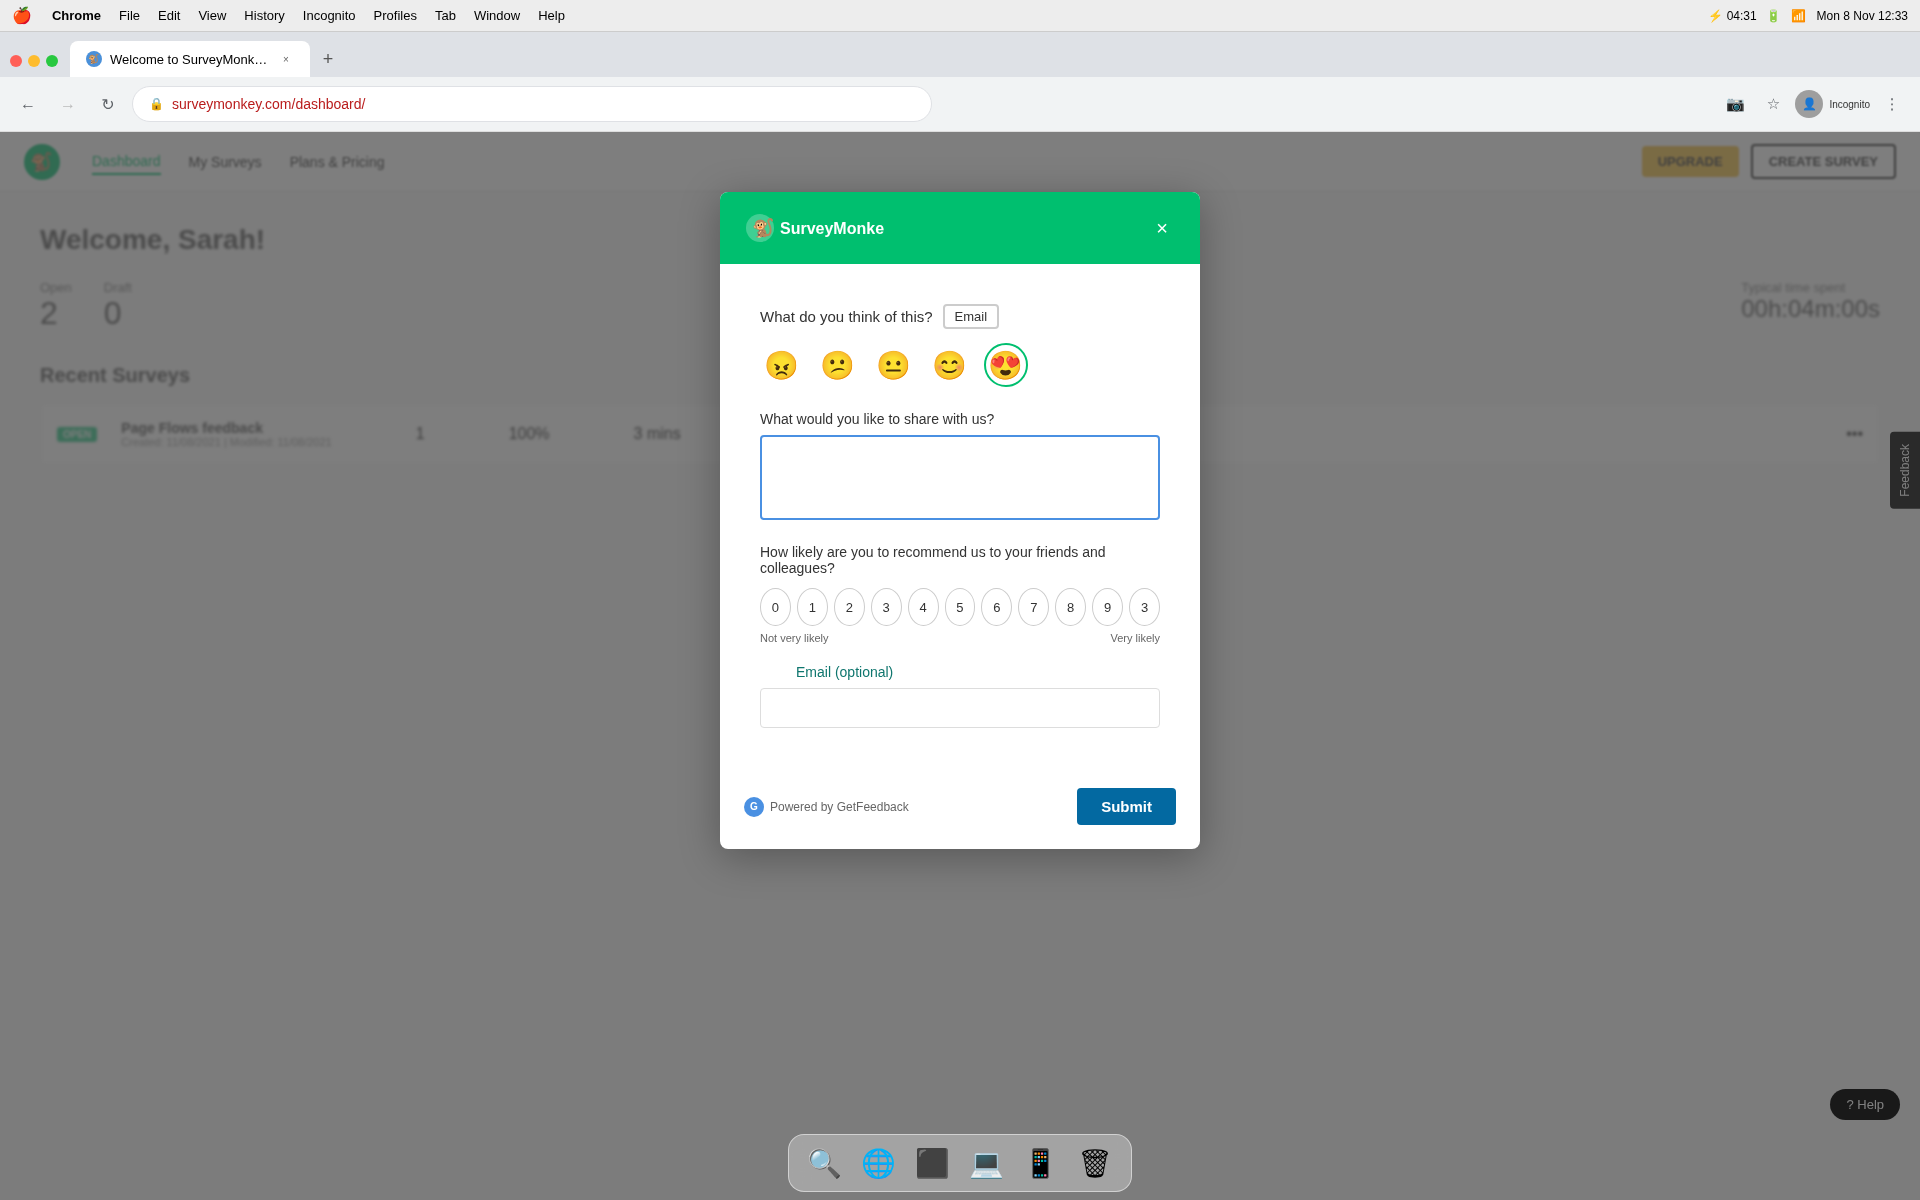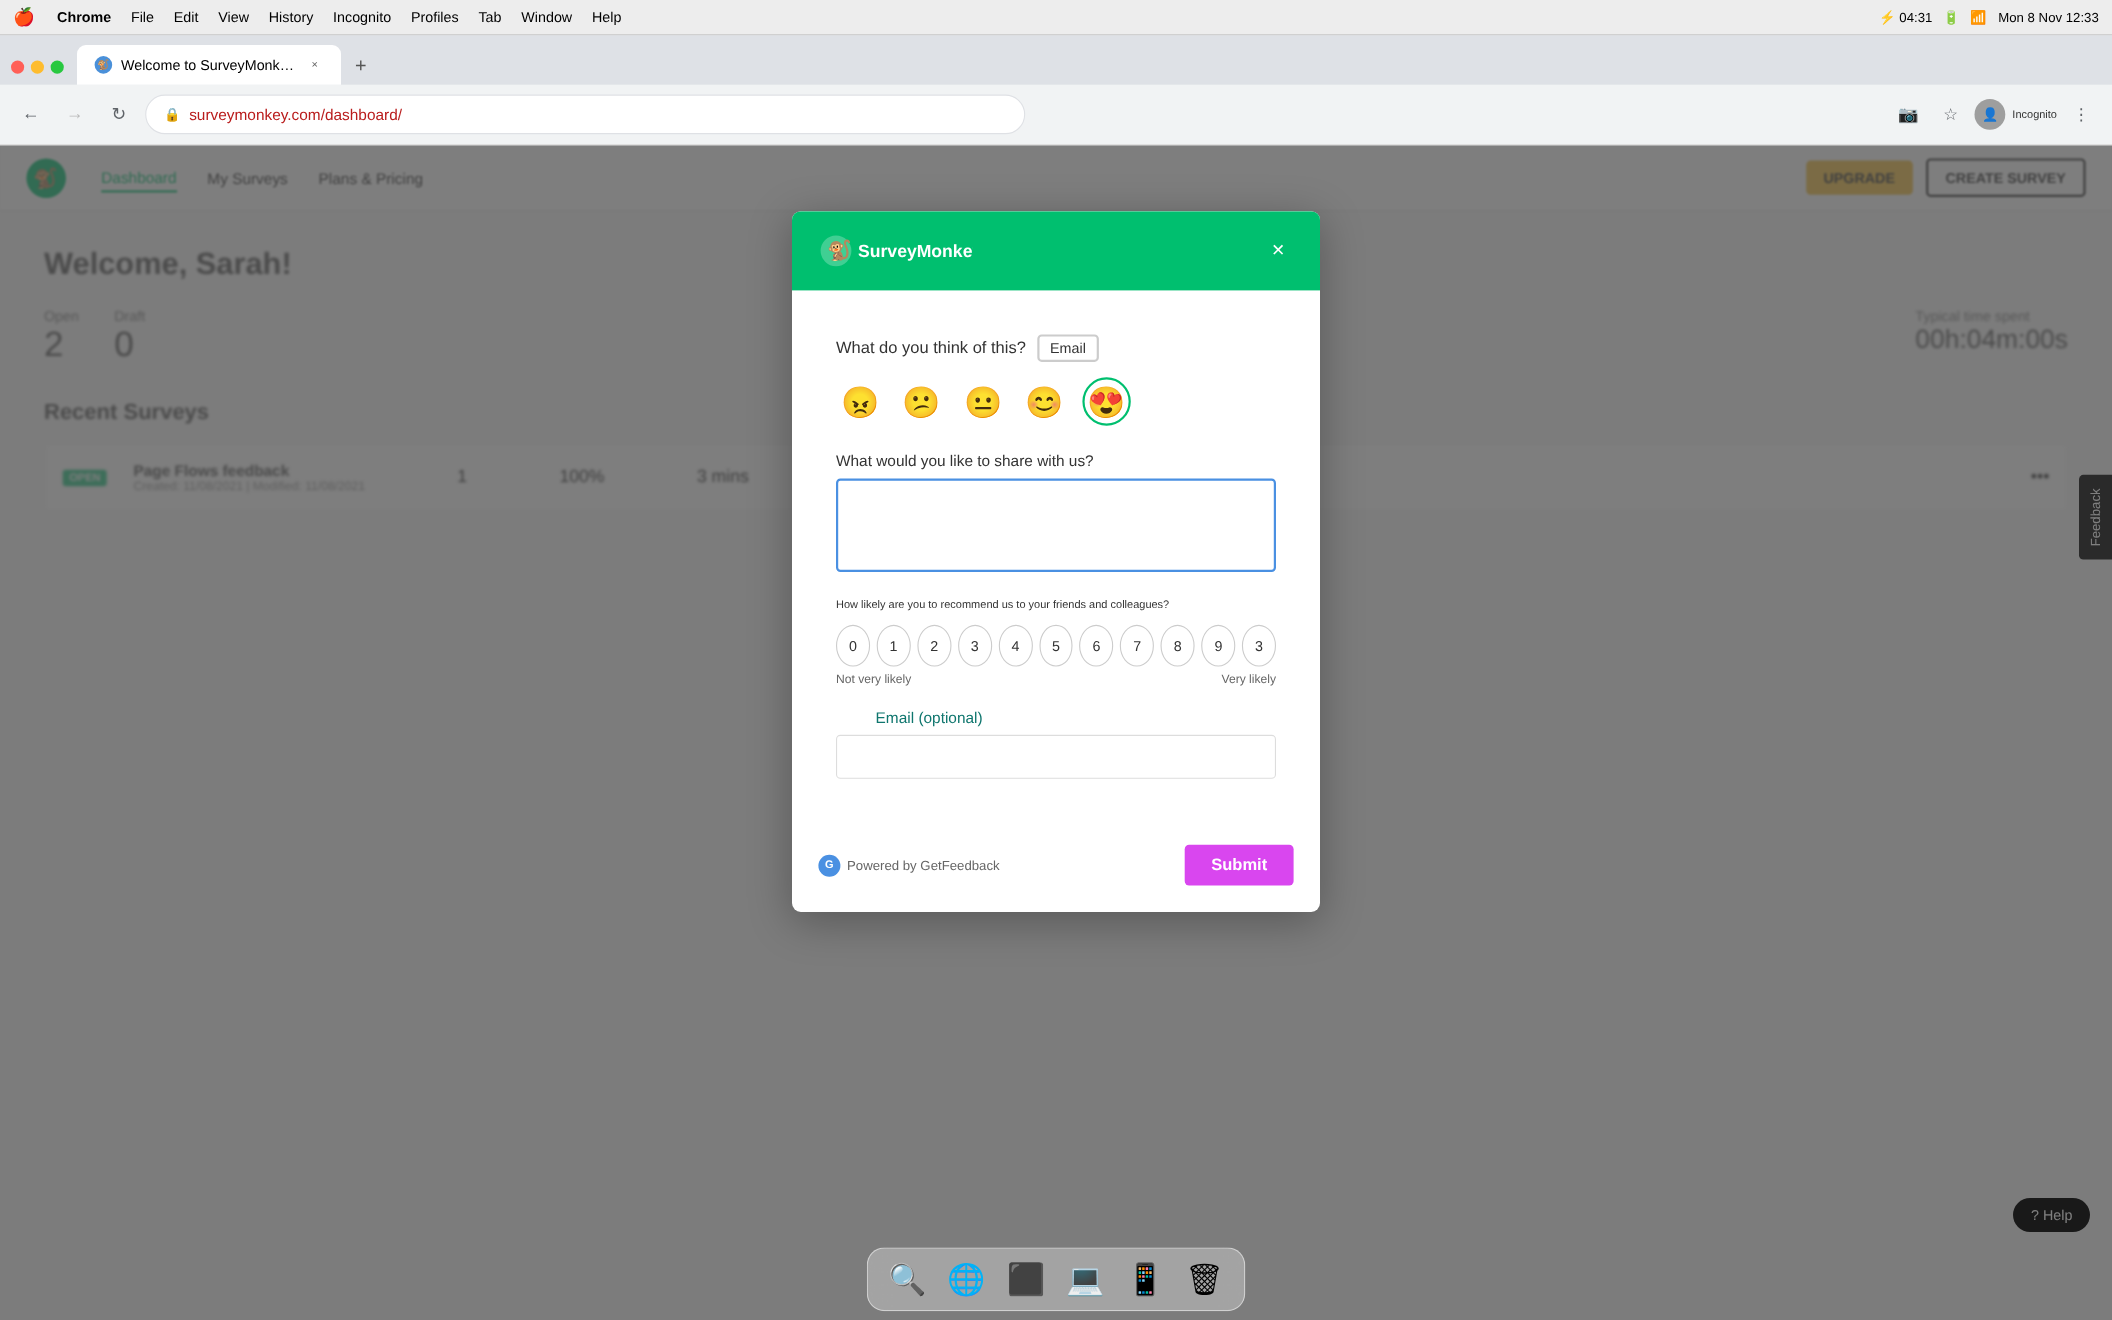--- a/index.html
+++ b/index.html
@@ -376,21 +376,21 @@
       font-size: 14px;
       resize: none;
       outline: none;
       font-family: inherit;
       margin-bottom: 20px;
       color: #333;
     }
 
     
     .nps-question {
-      font-size: 10px;
+      font-size: 14px;
       color: #333;
       margin-bottom: 12px;
     }
     .nps-row {
       display: flex;
       gap: 6px;
       margin-bottom: 6px;
     }
     .nps-btn {
       width: 38px;
@@ -453,21 +453,21 @@
       background: #4a90e2;
       border-radius: 50%;
       display: flex;
       align-items: center;
       justify-content: center;
       color: white;
       font-size: 10px;
       font-weight: 700;
     }
     .btn-submit {
-      background: #d946ef;
+      background: #0369a1;
       color: white;
       border: none;
       border-radius: 4px;
       padding: 10px 24px;
       font-size: 15px;
       font-weight: 600;
       cursor: pointer;
       border-radius: 4px;
     }
 

